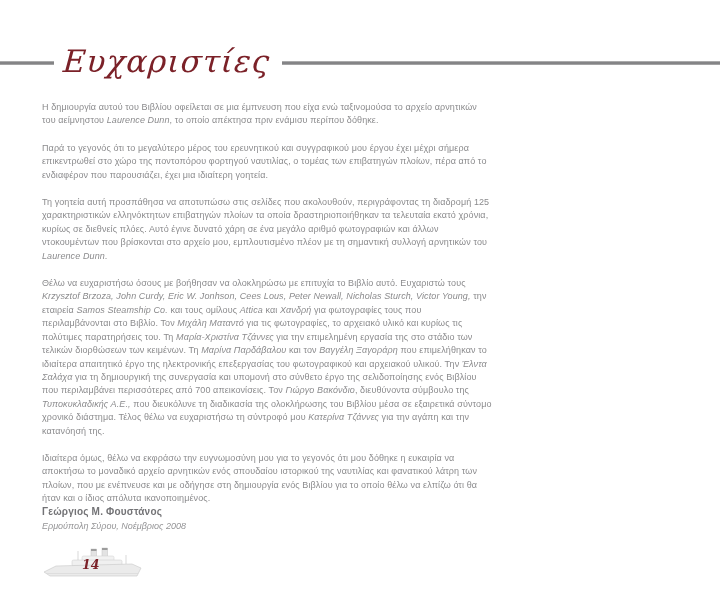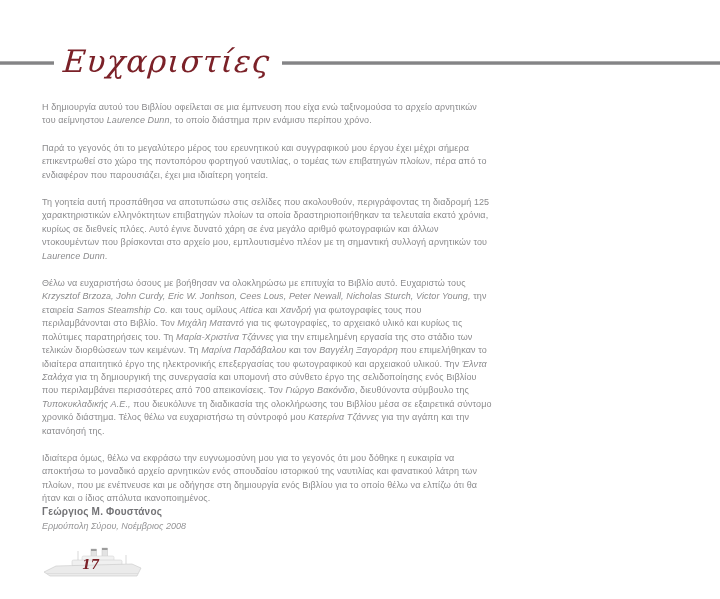--- a/index.html
+++ b/index.html
@@ -83,21 +83,21 @@
 
 <div id="page">
 
   <div class="header-row">
     <div class="rule rule-left"></div>
     <div class="script-title">Ευχαριστίες</div>
     <div class="rule rule-right"></div>
   </div>
 
   <div class="text-col">
-      <p><span>Η δημιουργία αυτού του Βιβλίου οφείλεται σε μια έμπνευση που είχα ενώ ταξινομούσα το αρχείο αρνητικών του αείμνηστου </span><em>Laurence Dunn</em><span>, το οποίο διάστημα πριν ενάμισυ περίπου χρόνο.</span></p>
+      <p><span>Η δημιουργία αυτού του Βιβλίου οφείλεται σε μια έμπνευση που είχα ενώ ταξινομούσα το αρχείο αρνητικών του αείμνηστου </span><em>Laurence Dunn</em><span>, το οποίο απέκτησα πριν ενάμισυ περίπου δόθηκε.</span></p>
       <p><span>Παρά το γεγονός ότι το μεγαλύτερο μέρος του ερευνητικού και συγγραφικού μου έργου έχει μέχρι σήμερα επικεντρωθεί στο χώρο της ποντοπόρου φορτηγού ναυτιλίας, ο τομέας των επιβατηγών πλοίων, πέρα από το ενδιαφέρον που παρουσιάζει, έχει μια ιδιαίτερη γοητεία.</span></p>
       <p><span>Τη γοητεία αυτή προσπάθησα να αποτυπώσω στις σελίδες που ακολουθούν, περιγράφοντας τη διαδρομή 125 χαρακτηριστικών ελληνόκτητων επιβατηγών πλοίων τα οποία δραστηριοποιήθηκαν τα τελευταία εκατό χρόνια, κυρίως σε διεθνείς πλόες. Αυτό έγινε δυνατό χάρη σε ένα μεγάλο αριθμό φωτογραφιών και άλλων ντοκουμέντων που βρίσκονται στο αρχείο μου, εμπλουτισμένο πλέον με τη σημαντική συλλογή αρνητικών του </span><em>Laurence Dunn</em><span>.</span></p>
       <p><span>Θέλω να ευχαριστήσω όσους με βοήθησαν να ολοκληρώσω με επιτυχία το Βιβλίο αυτό. Ευχαριστώ τους </span><em>Krzysztof Brzoza, John Curdy, Eric W. Jonhson, Cees Lous, Peter Newall, Nicholas Sturch, Victor Young,</em><span> την εταιρεία </span><em>Samos Steamship Co.</em><span> και τους ομίλους </span><em>Attica</em><span> και </span><em>Χανδρή</em><span> για φωτογραφίες τους που περιλαμβάνονται στο Βιβλίο. Τον </span><em>Μιχάλη Ματαντό</em><span> για τις φωτογραφίες, το αρχειακό υλικό και κυρίως τις πολύτιμες παρατηρήσεις του. Τη </span><em>Μαρία-Χριστίνα Τζάννες</em><span> για την επιμελημένη εργασία της στο στάδιο των τελικών διορθώσεων των κειμένων. Τη </span><em>Μαρίνα Παρδάβαλου</em><span> και τον </span><em>Βαγγέλη Ξαγοράρη</em><span> που επιμελήθηκαν το ιδιαίτερα απαιτητικό έργο της ηλεκτρονικής επεξεργασίας του φωτογραφικού και αρχειακού υλικού. Την </span><em>Έλντα Σαλάχα</em><span> για τη δημιουργική της συνεργασία και υπομονή στο σύνθετο έργο της σελιδοποίησης ενός Βιβλίου που περιλαμβάνει περισσότερες από 700 απεικονίσεις. Τον </span><em>Γιώργο Βακόνδιο</em><span>, διευθύνοντα σύμβουλο της </span><em>Τυποκυκλαδικής Α.Ε.,</em><span> που διευκόλυνε τη διαδικασία της ολοκλήρωσης του Βιβλίου μέσα σε εξαιρετικά σύντομο χρονικό διάστημα. Τέλος θέλω να ευχαριστήσω τη σύντροφό μου </span><em>Κατερίνα Τζάννες</em><span> για την αγάπη και την κατανόησή της.</span></p>
       <p><span>Ιδιαίτερα όμως, θέλω να εκφράσω την ευγνωμοσύνη μου για το γεγονός ότι μου δόθηκε η ευκαιρία να αποκτήσω το μοναδικό αρχείο αρνητικών ενός σπουδαίου ιστορικού της ναυτιλίας και φανατικού λάτρη των πλοίων, που με ενέπνευσε και με οδήγησε στη δημιουργία ενός Βιβλίου για το οποίο θέλω να ελπίζω ότι θα ήταν και ο ίδιος απόλυτα ικανοποιημένος.</span></p>
     </div>
 
   <div class="signature">
     <p class="sig-name">Γεώργιος Μ. Φουστάνος</p>
     <p class="sig-place">Ερμούπολη Σύρου, Νοέμβριος 2008</p>
   </div>
@@ -115,16 +115,16 @@
 
         <rect x="30" y="14" width="50" height="6" rx="1.5" fill="#f0f0f0" stroke="#cbcbcb" stroke-width="0.5"></rect>
 
         <polygon points="2,26 14,20 90,18 99,22 95,30 8,30" fill="#ebebeb" stroke="#c8c8c8" stroke-width="0.6"></polygon>
         <line x1="4" y1="27.5" x2="96" y2="27.5" stroke="#d8d8d8" stroke-width="0.7"></line>
 
         <line x1="36" y1="14" x2="36" y2="5" stroke="#c9c9c9" stroke-width="0.7"></line>
         <line x1="84" y1="18" x2="84" y2="9" stroke="#c9c9c9" stroke-width="0.7"></line>
       </svg>
     </span>
-    <span class="page-number">17</span>
+    <span class="page-number">14</span>
   </div>
 
 </div>
 
 </body></html>

